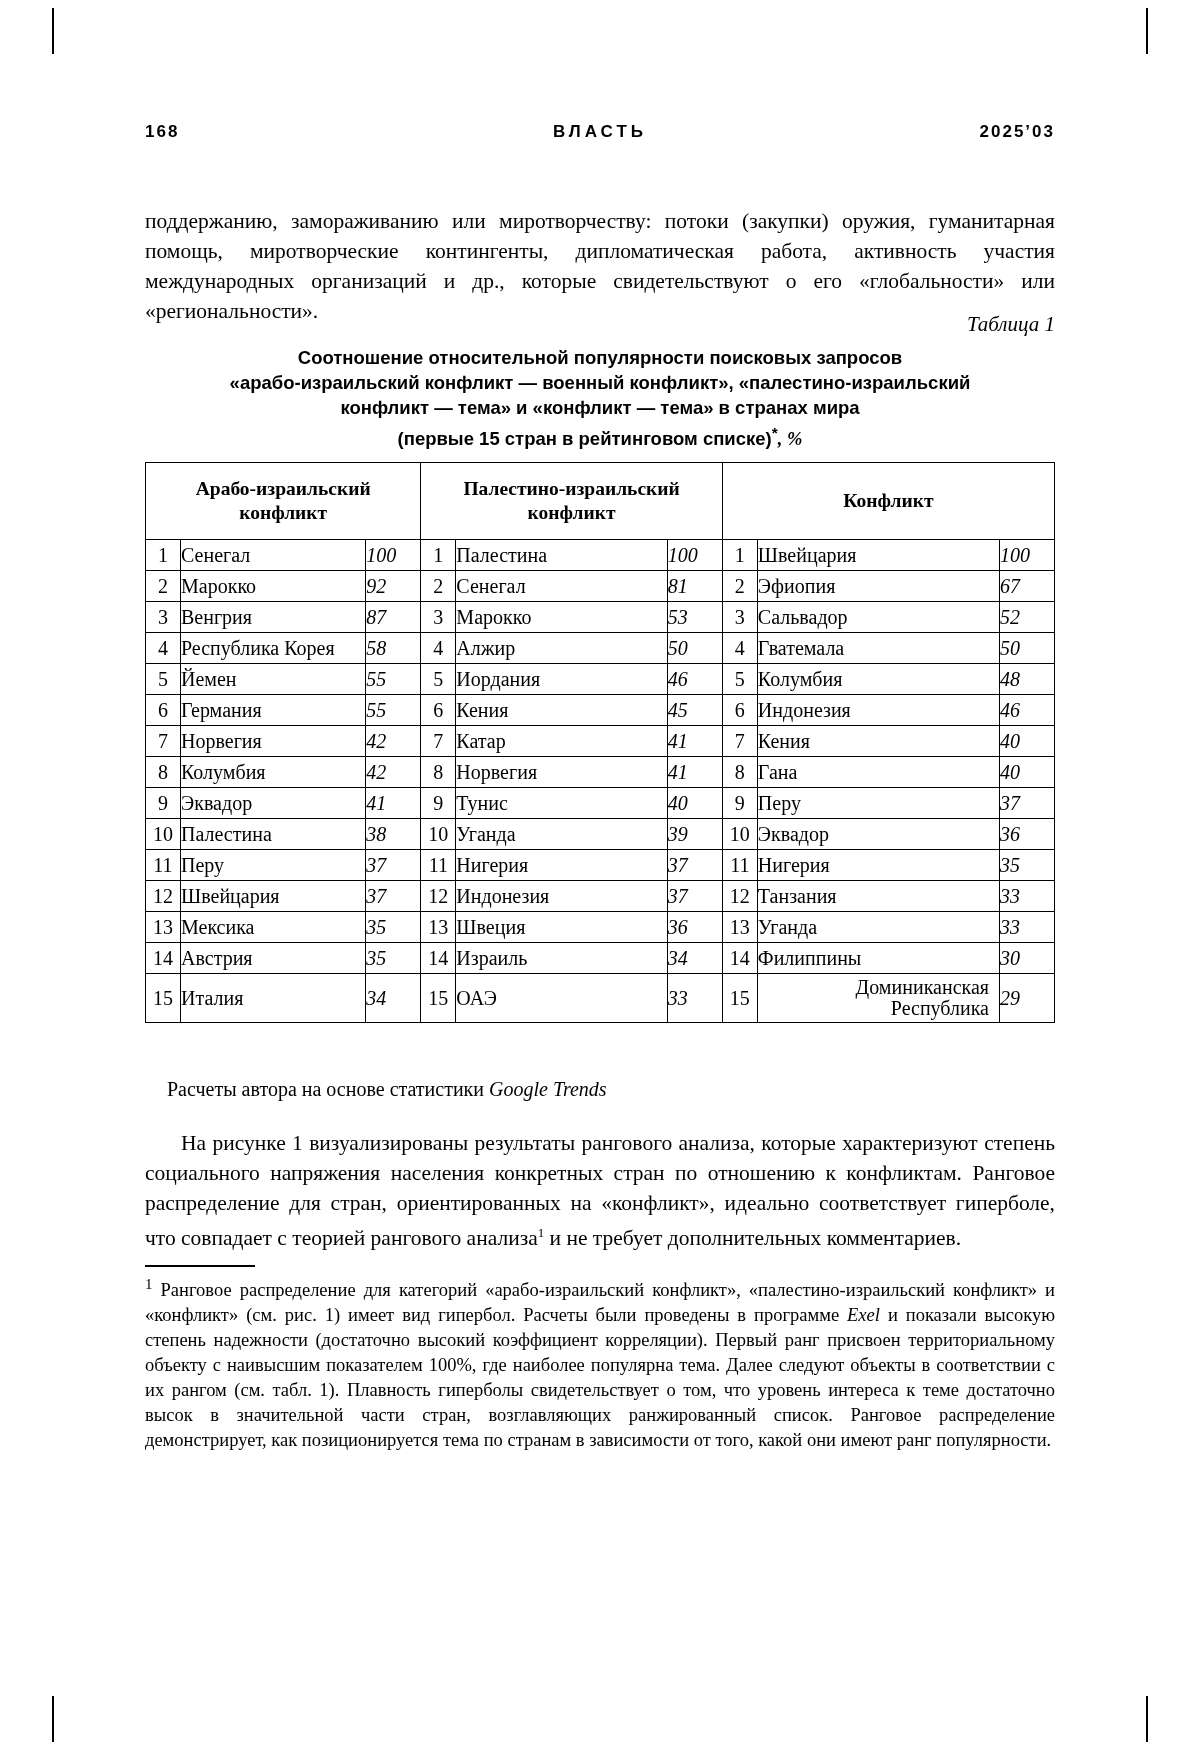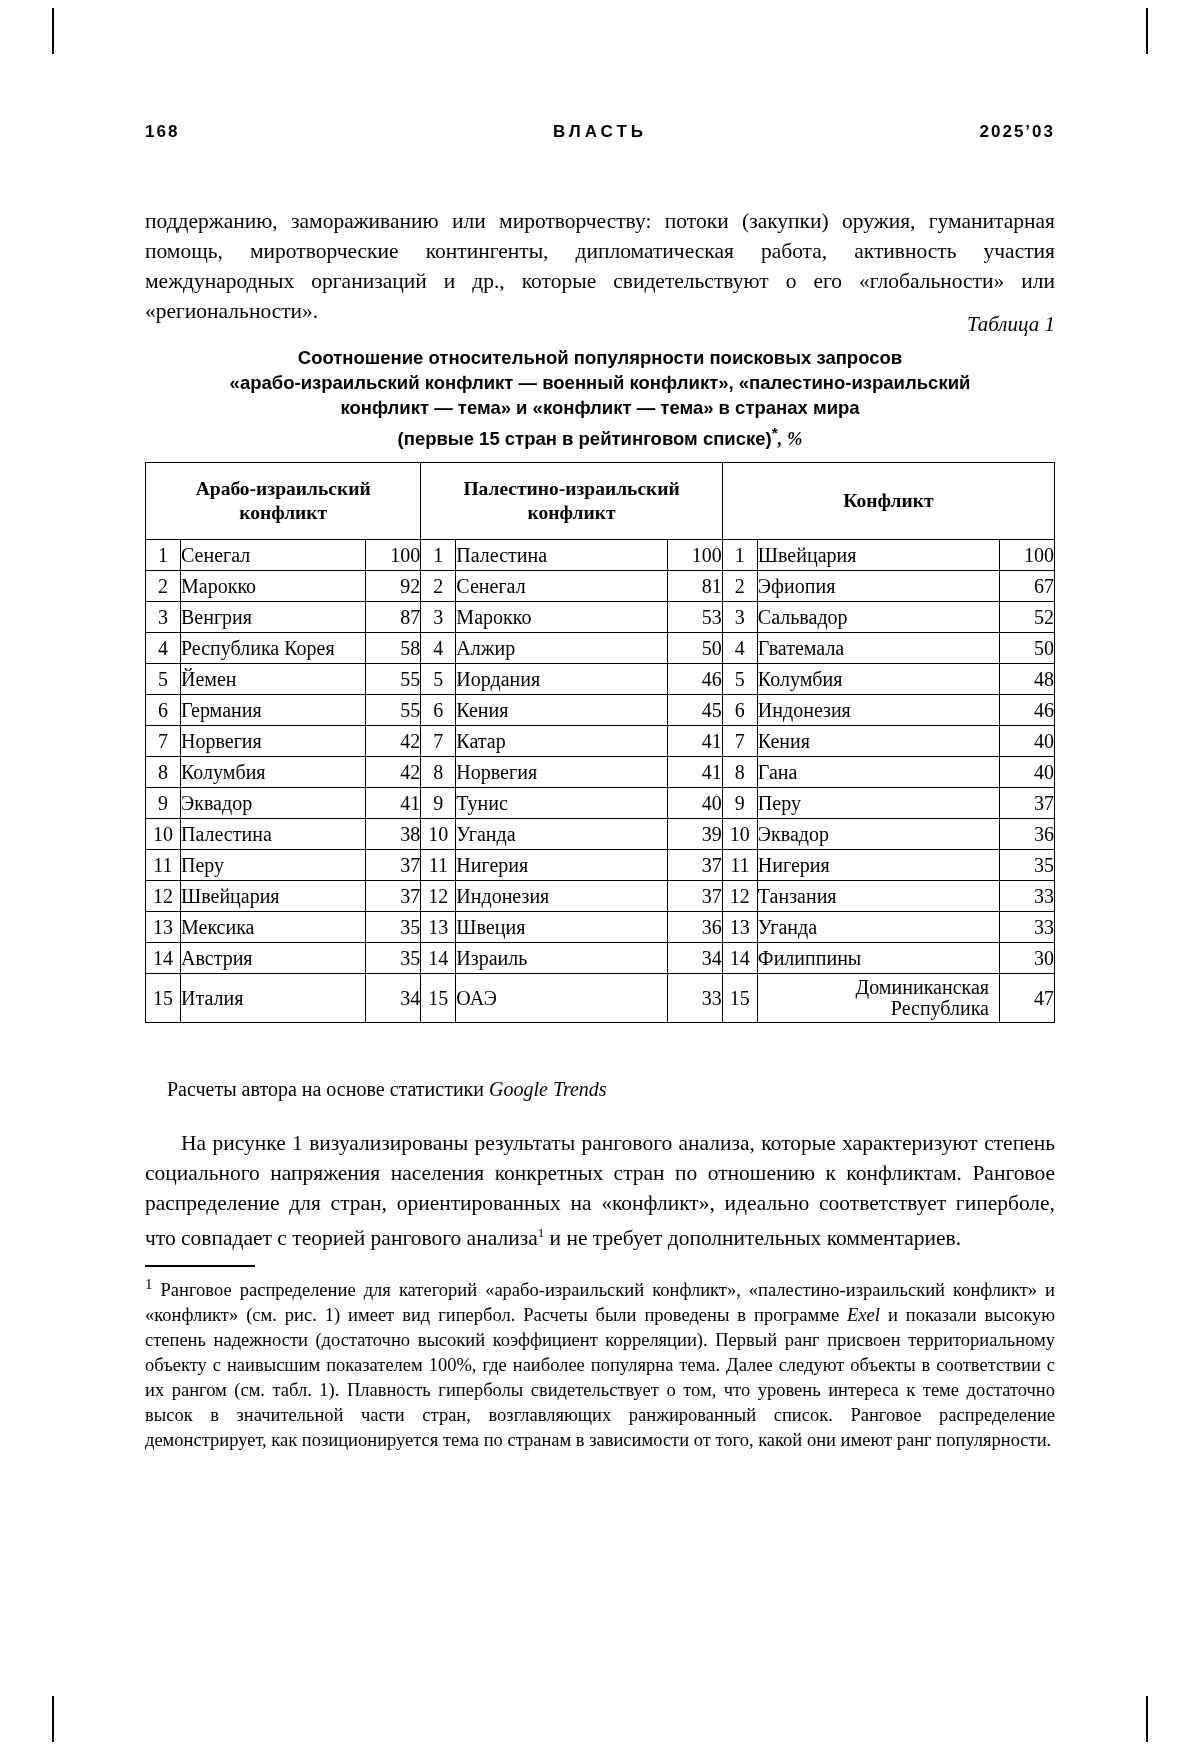--- a/index.html
+++ b/index.html
@@ -109,22 +109,23 @@
     padding: 6px 2px;
     height: 30px;
   }
   td.name {
     padding: 6px 10px;
     text-align: left;
     white-space: nowrap;
   }
   td.val {
     width: 54px;
-    text-align: right;
+    text-align: left;
     padding: 6px 4px;
+    font-style: italic;
   }
   td.name.two-line {
     line-height: 21px;
     white-space: normal;
     padding: 3px 10px;
     text-align: right;
   }
 
   .table-note {
     position: absolute;
@@ -355,21 +356,21 @@
       </tr>
       <tr>
         <td class="num">15</td>
         <td class="name">Италия</td>
         <td class="val">34</td>
         <td class="num">15</td>
         <td class="name">ОАЭ</td>
         <td class="val">33</td>
         <td class="num">15</td>
         <td class="name two-line">Доминиканская Республика</td>
-        <td class="val">47</td>
+        <td class="val">29</td>
       </tr>
     </tbody>
   </table>
 
   <div class="table-note"><span>Расчеты автора на основе статистики </span><span class="gt">Google Trends</span></div>
 
   <div class="para" id="body-paragraph"><span>На рисунке 1 визуализированы результаты рангового анализа, которые характеризуют степень социального напряжения населения конкретных стран по отношению к конфликтам. Ранговое распределение для стран, ориентированных на «конфликт», идеально соответствует гиперболе, что совпадает с теорией рангового анализа</span><sup class="fn">1</sup><span> и не требует дополнительных комментариев.</span></div>
 
   <div class="fn-rule"></div>
   <div id="footnote"><span class="marker">1</span> <span>Ранговое распределение для категорий «арабо-израильский конфликт», «палестино-израильский конфликт» и «конфликт» (см. рис. 1) имеет вид гипербол. Расчеты были проведены в программе </span><span class="ital">Exel</span><span> и показали высокую степень надежности (достаточно высокий коэффициент корреляции). Первый ранг присвоен территориальному объекту с наивысшим показателем 100%, где наиболее популярна тема. Далее следуют объекты в соответствии с их рангом (см. табл. 1). Плавность гиперболы свидетельствует о том, что уровень интереса к теме достаточно высок в значительной части стран, возглавляющих ранжированный список. Ранговое распределение демонстрирует, как позиционируется тема по странам в зависимости от того, какой они имеют ранг популярности.</span></div>

